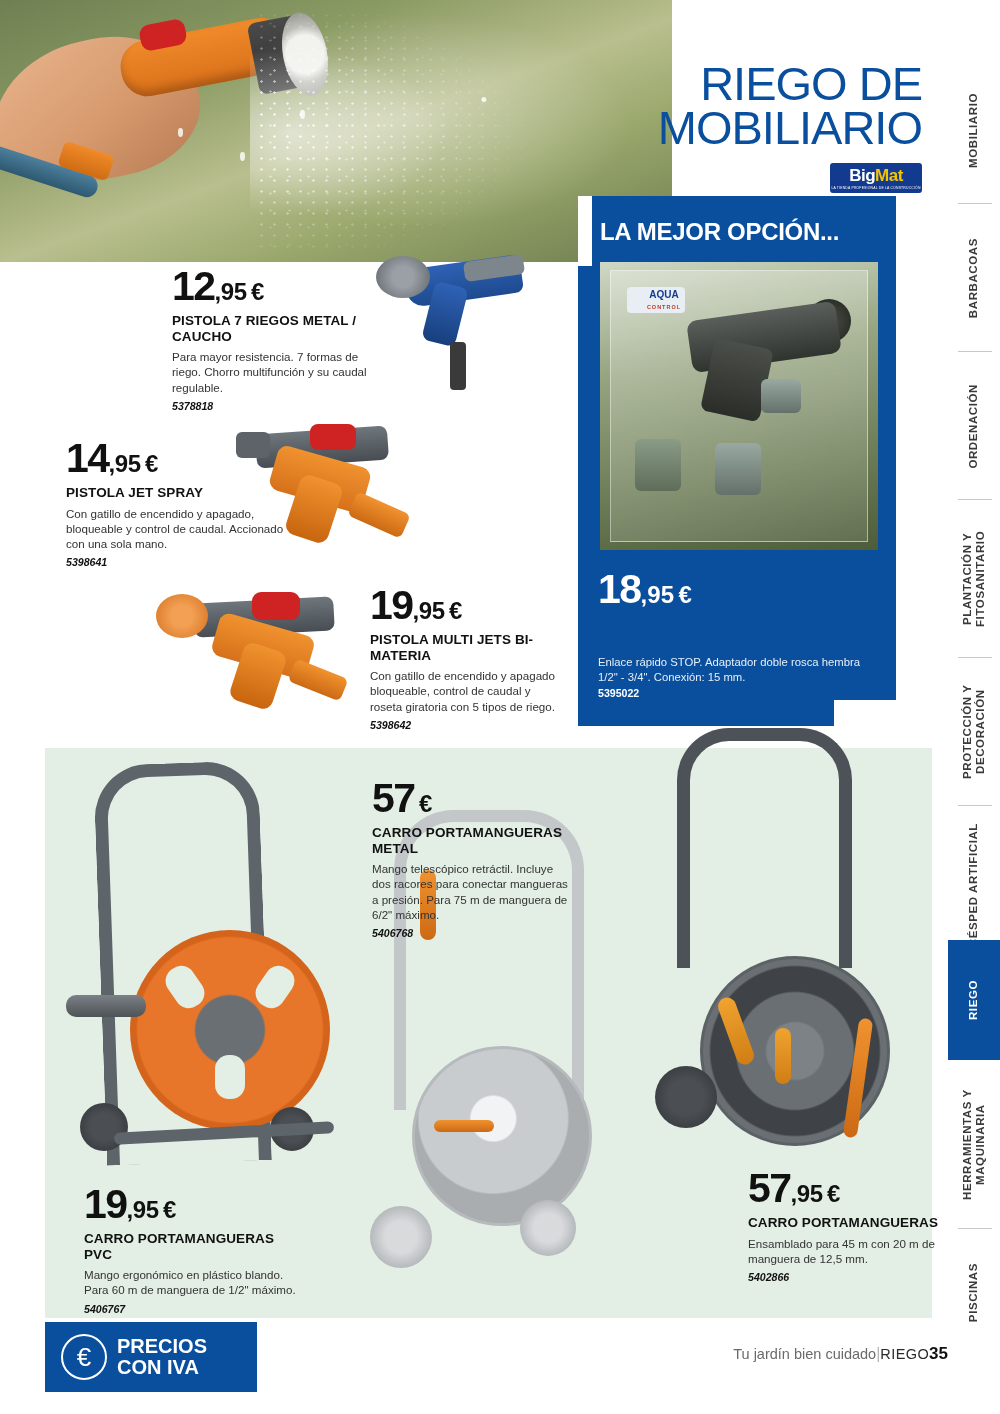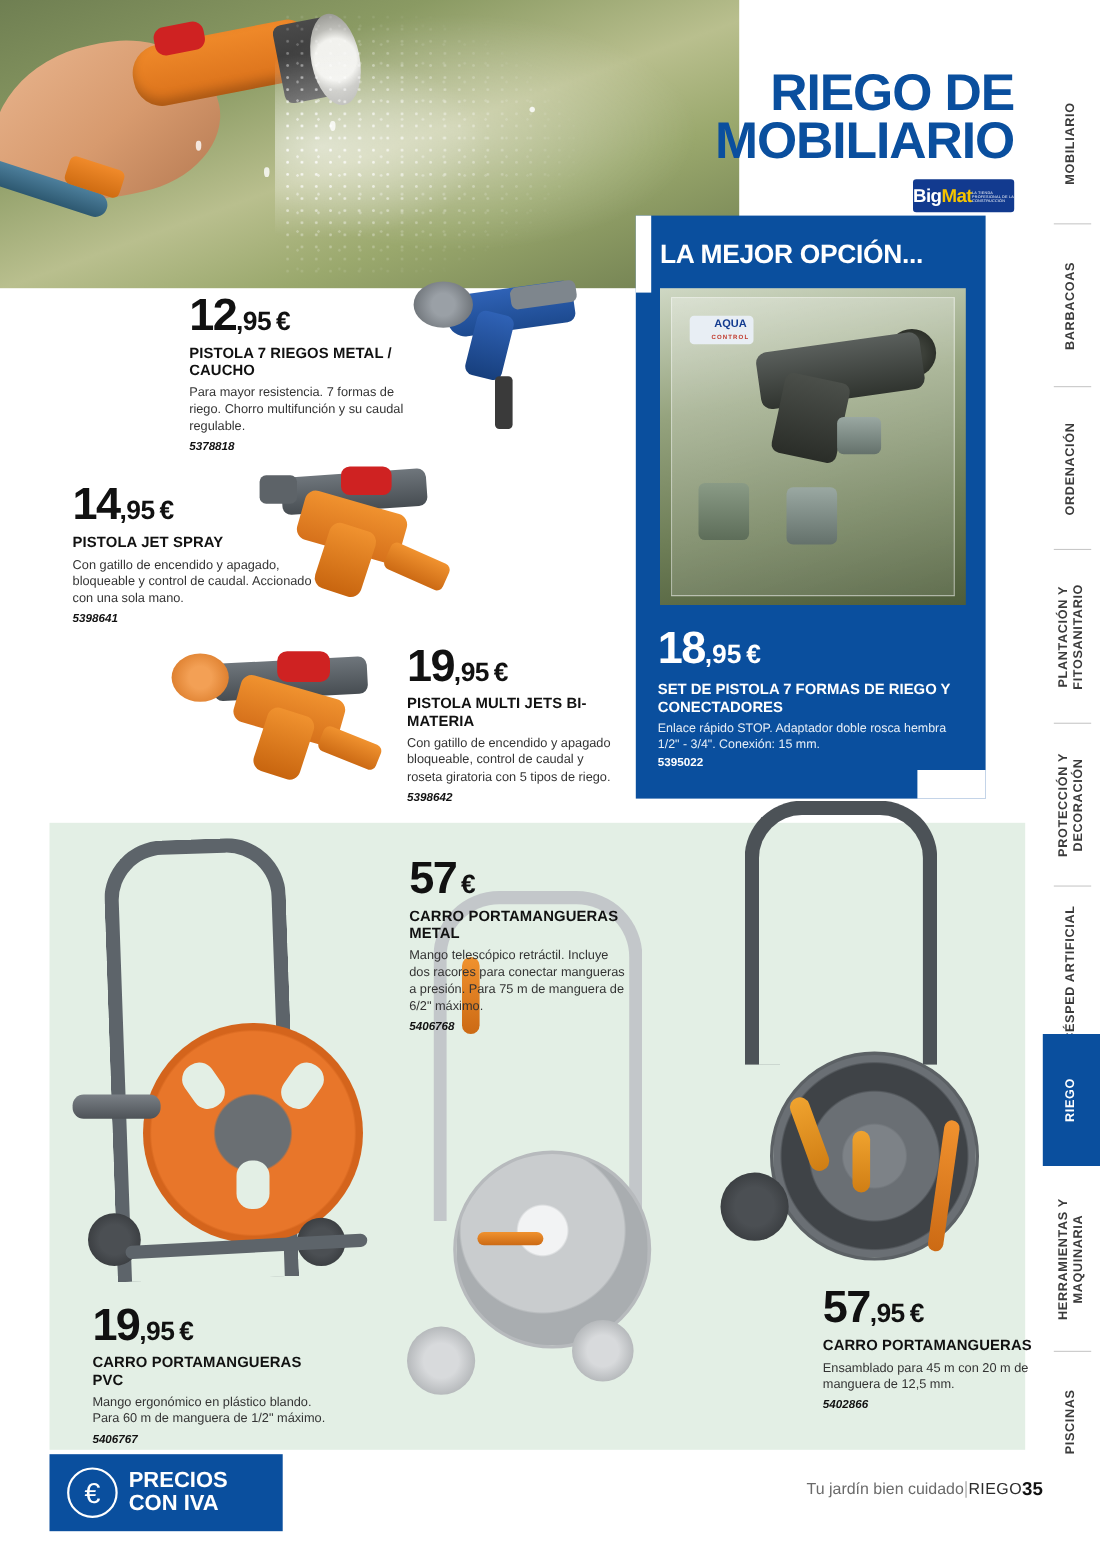--- a/index.html
+++ b/index.html
@@ -78,32 +78,32 @@
     border-radius: 6px; transform: rotate(18deg);
   }
   .drip {
     position: absolute; width: 5px; height: 9px; background: rgba(255,255,255,0.8);
     border-radius: 50% 50% 60% 60%;
   }
 
   
   .headline {
     position: absolute; right: 78px; top: 62px; text-align: right;
-    color: #0a4f9e; font-weight: 700; line-height: 0.93;
+    color: #0a4f9e; font-weight: 400; line-height: 0.93;
     letter-spacing: -1px;
   }
   .headline .l1 { font-size: 47px; display: block; }
   .headline .l2 { font-size: 47px; display: block; }
 
   
   .bigmat {
     position: absolute; right: 78px; top: 163px;
     width: 92px; height: 30px; background: #123a8f;
     border-radius: 3px; color: #fff;
-    display: flex; flex-direction: row; justify-content: center; align-items: center;
+    display: flex; flex-direction: column; justify-content: center; align-items: center;
   }
   .bigmat .bm-main { font-size: 17px; font-weight: bold; letter-spacing: -0.5px; line-height: 1; }
   .bigmat .bm-main .y { color: #f5c400; }
   .bigmat .bm-sub { font-size: 3.4px; letter-spacing: 0.2px; margin-top: 2px; }
 
   
   .sidetabs {
     position: absolute; right: 0; top: 60px; width: 52px; height: 1230px;
   }
   .sidetab {
@@ -376,21 +376,20 @@
       <div class="fp-gun2"></div>
       <div class="fp-conn" style="left:24px; top:168px;"></div>
       <div class="fp-conn fp-conn2" style="left:104px; top:172px;"></div>
       <div class="fp-conn fp-conn2" style="left:150px; top:108px; width:40px; height:34px;"></div>
     </div>
   </div>
 
   <div class="feature-price">
     <span class="big">18</span><span class="cents">,95</span> <span class="cur">€</span>
   </div>
-  <div class="feature-title2">SET DE PISTOLA 7 FORMAS DE RIEGO Y CONECTADORES</div>
   <div class="feature-desc">Enlace rápido STOP. Adaptador doble rosca hembra 1/2" - 3/4". Conexión: 15 mm.</div>
   <div class="feature-ref">5395022</div>
 
   <div class="mint"></div>
 
   <div style="position:absolute;left:60px;top:755px;width:320px;height:420px;">
     <div class="frame-dark" style="left:40px; top:8px;"></div>
     <div style="position:absolute;left:70px;top:175px;width:200px;height:200px;border-radius:50%;background:radial-gradient(circle at 50% 50%,#6a6f73 0 34px,#e8762a 36px 92px,#d4641c 94px 100px);"></div>
     <div class="reel-hole" style="left:110px; top:210px; transform:rotate(-35deg);"></div>
     <div class="reel-hole" style="left:200px; top:210px; transform:rotate(35deg);"></div>

